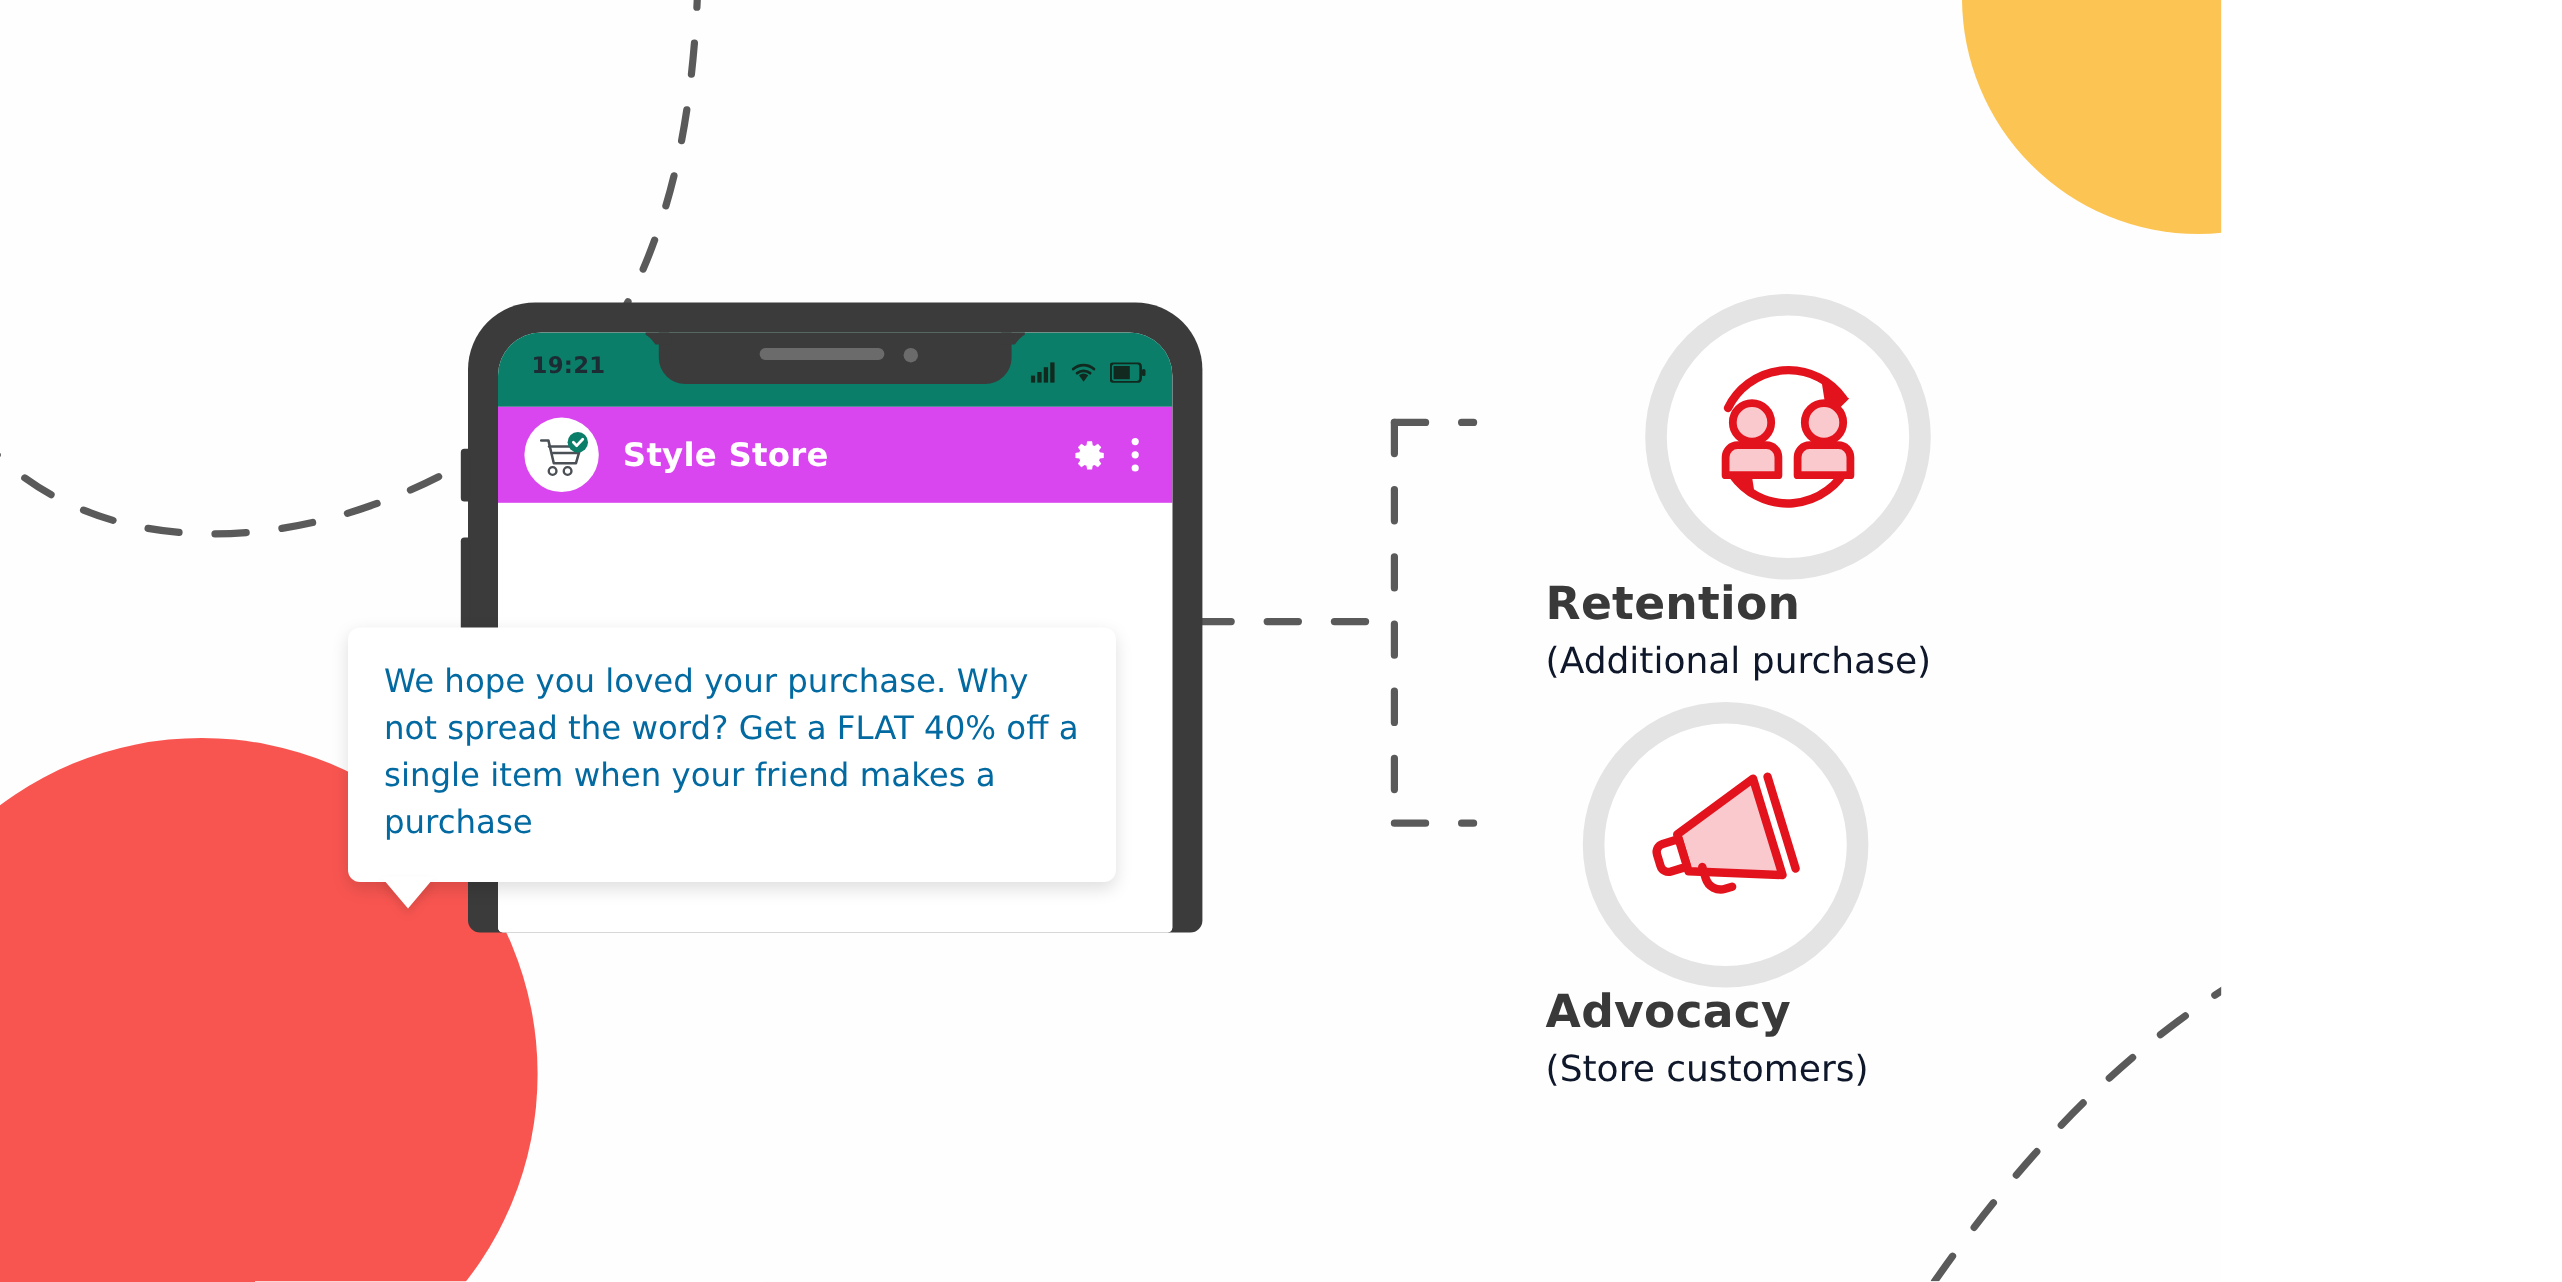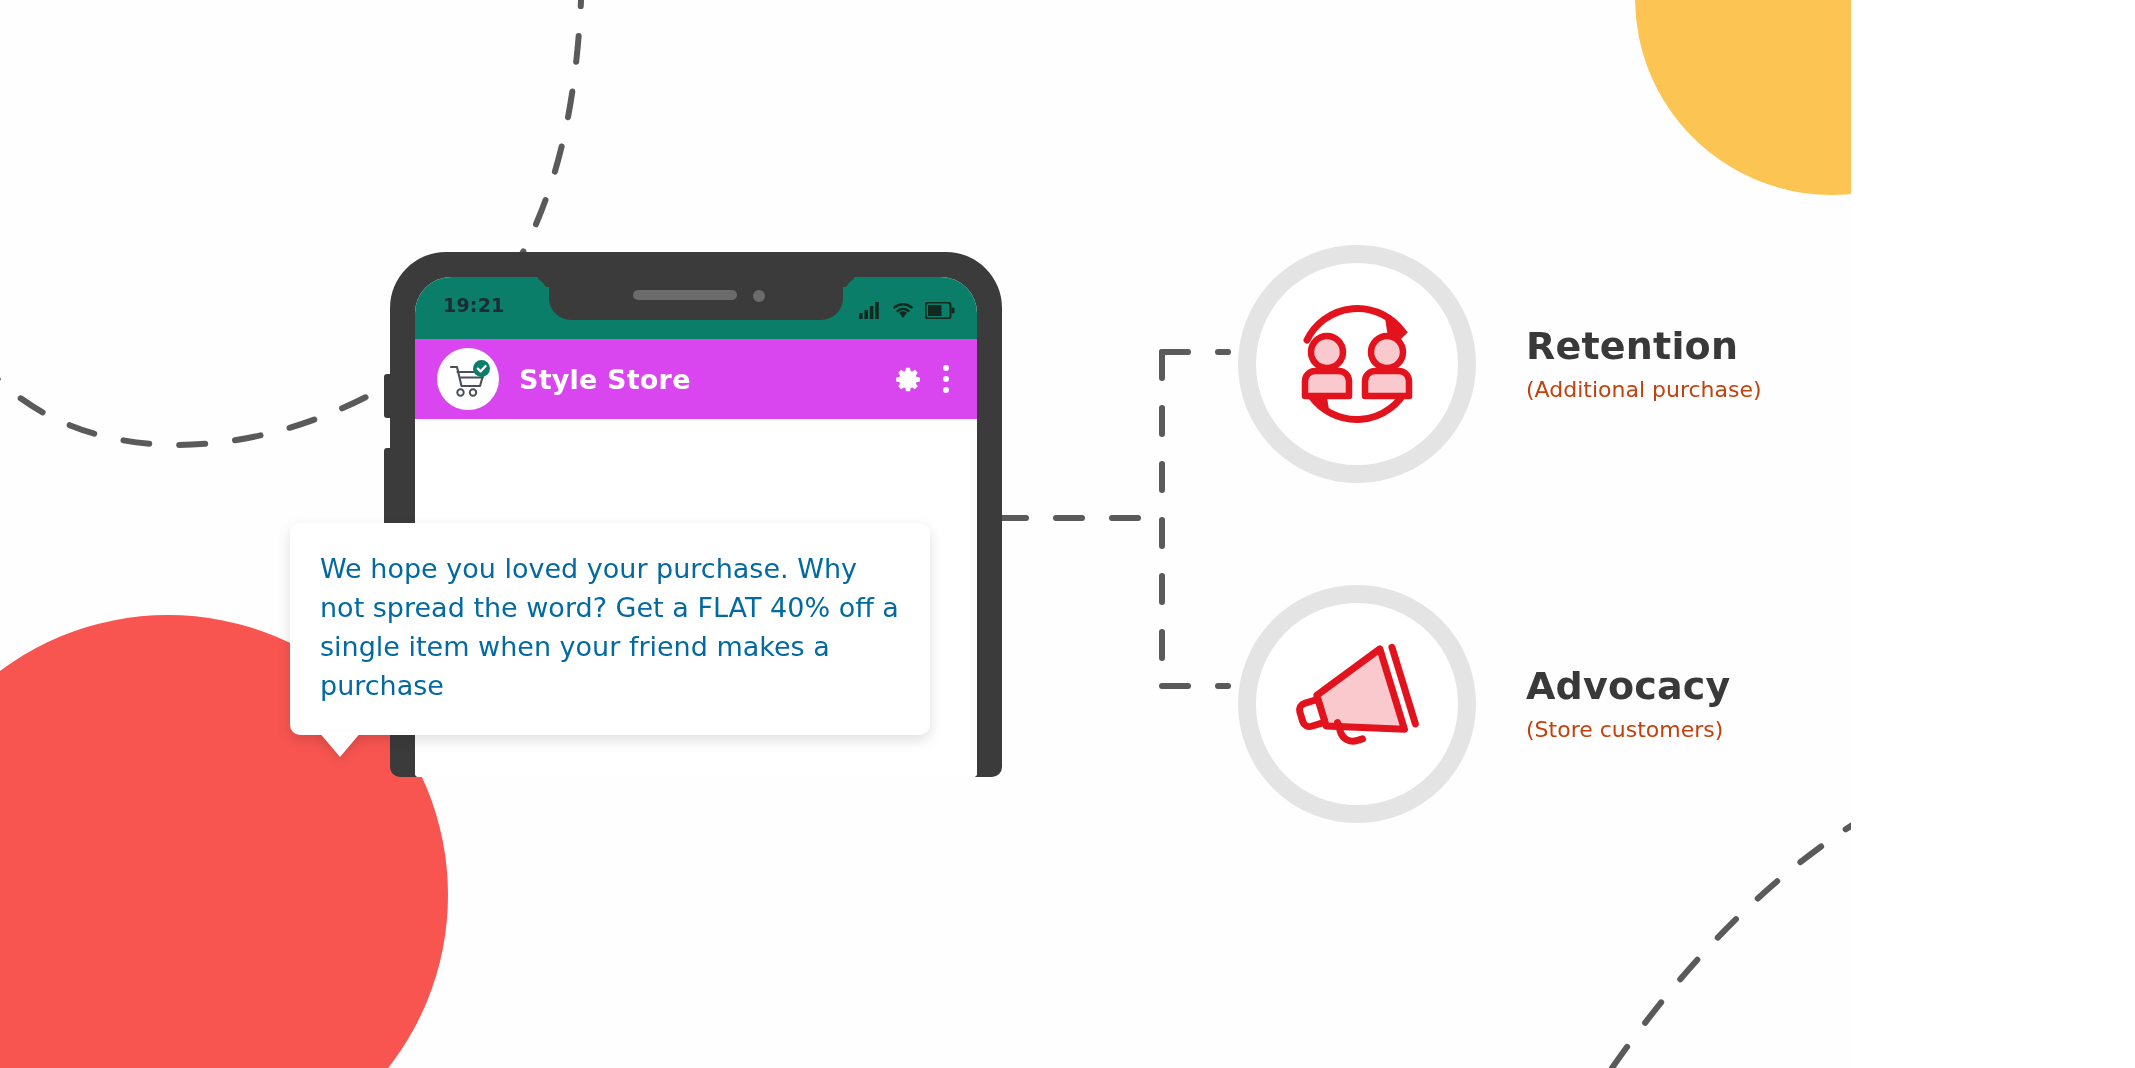--- a/index.html
+++ b/index.html
@@ -242,21 +242,22 @@
     border-left: 22px solid transparent;
     border-right: 22px solid transparent;
     border-top: 26px solid #ffffff;
     filter: drop-shadow(0 5px 4px rgba(0,0,0,.10));
   }
 
   
   .feature {
     position: absolute;
     display: flex;
-    align-items: center;
+    align-items: flex-end;
+    flex-direction: column;
   }
   .feature-retention { left: 1238px; top: 245px; }
   .feature-advocacy  { left: 1238px; top: 585px; }
 
   .icon-ring {
     width: 238px;
     height: 238px;
     border-radius: 50%;
     background: #ffffff;
     border: 18px solid #E4E4E4;
@@ -270,22 +271,22 @@
     margin-left: 50px;
   }
   .feature-title {
     font-size: 38px;
     font-weight: bold;
     color: #393939;
     letter-spacing: .2px;
     line-height: 1.1;
   }
   .feature-sub {
-    font-size: 22px;
-    color: #c2410c;
+    font-size: 30px;
+    color: #0f172a;
     margin-top: 10px;
     line-height: 1.1;
   }
 </style>
 </head>
 <body>
 
 <div class="stage">
 
   <div class="blob blob-yellow"></div>

